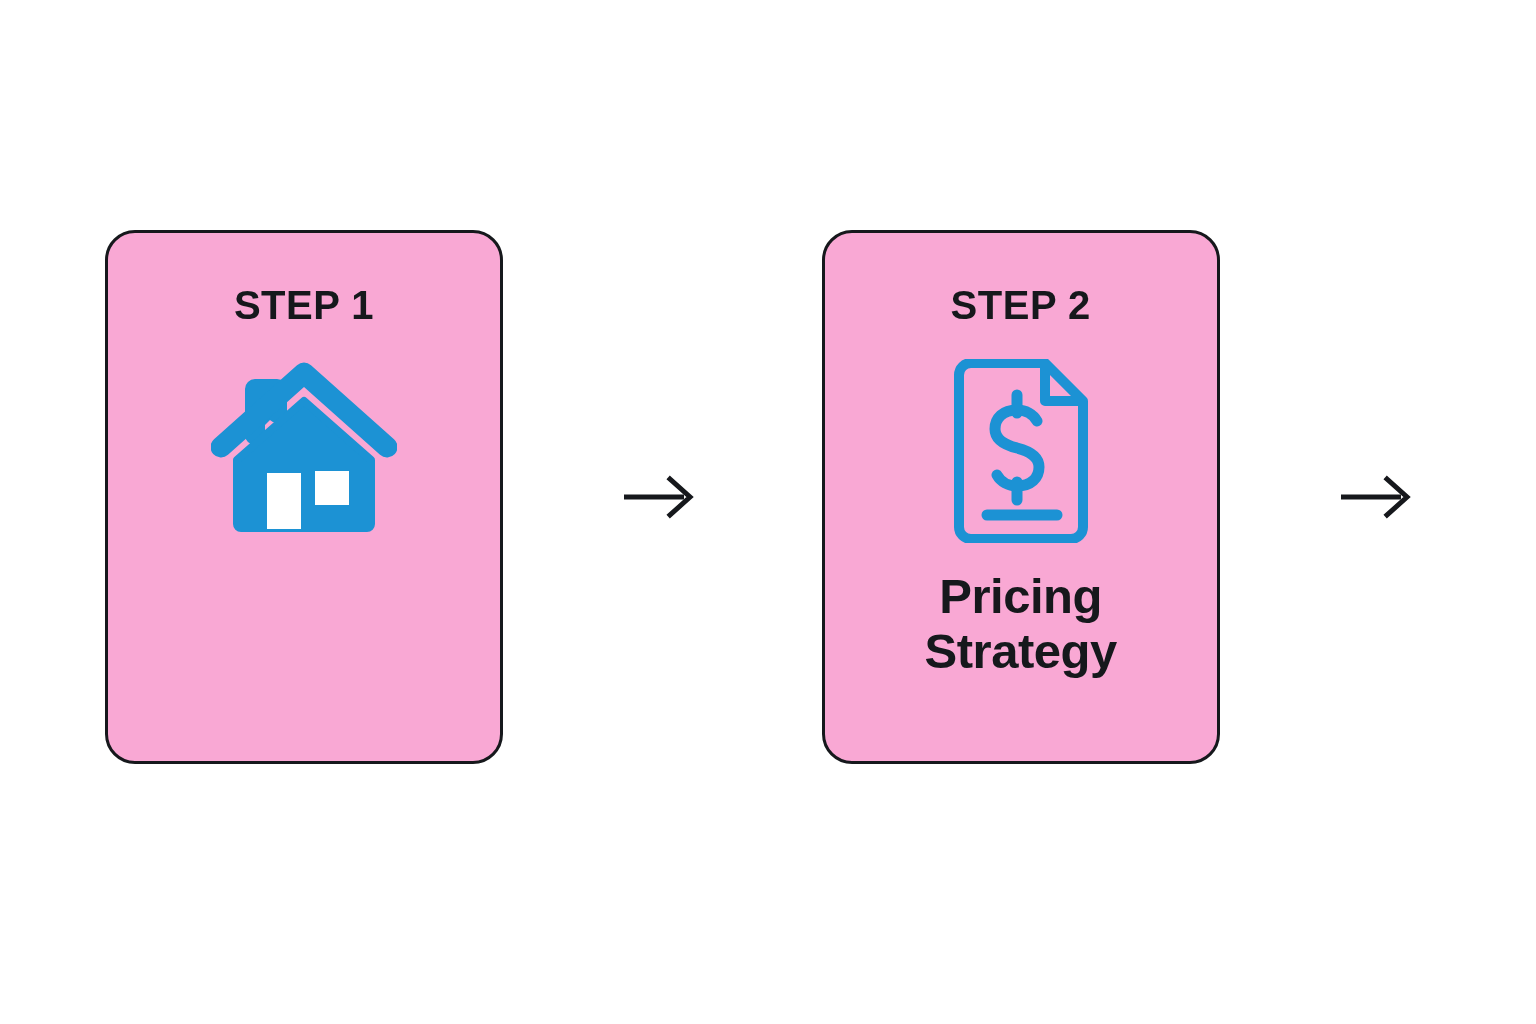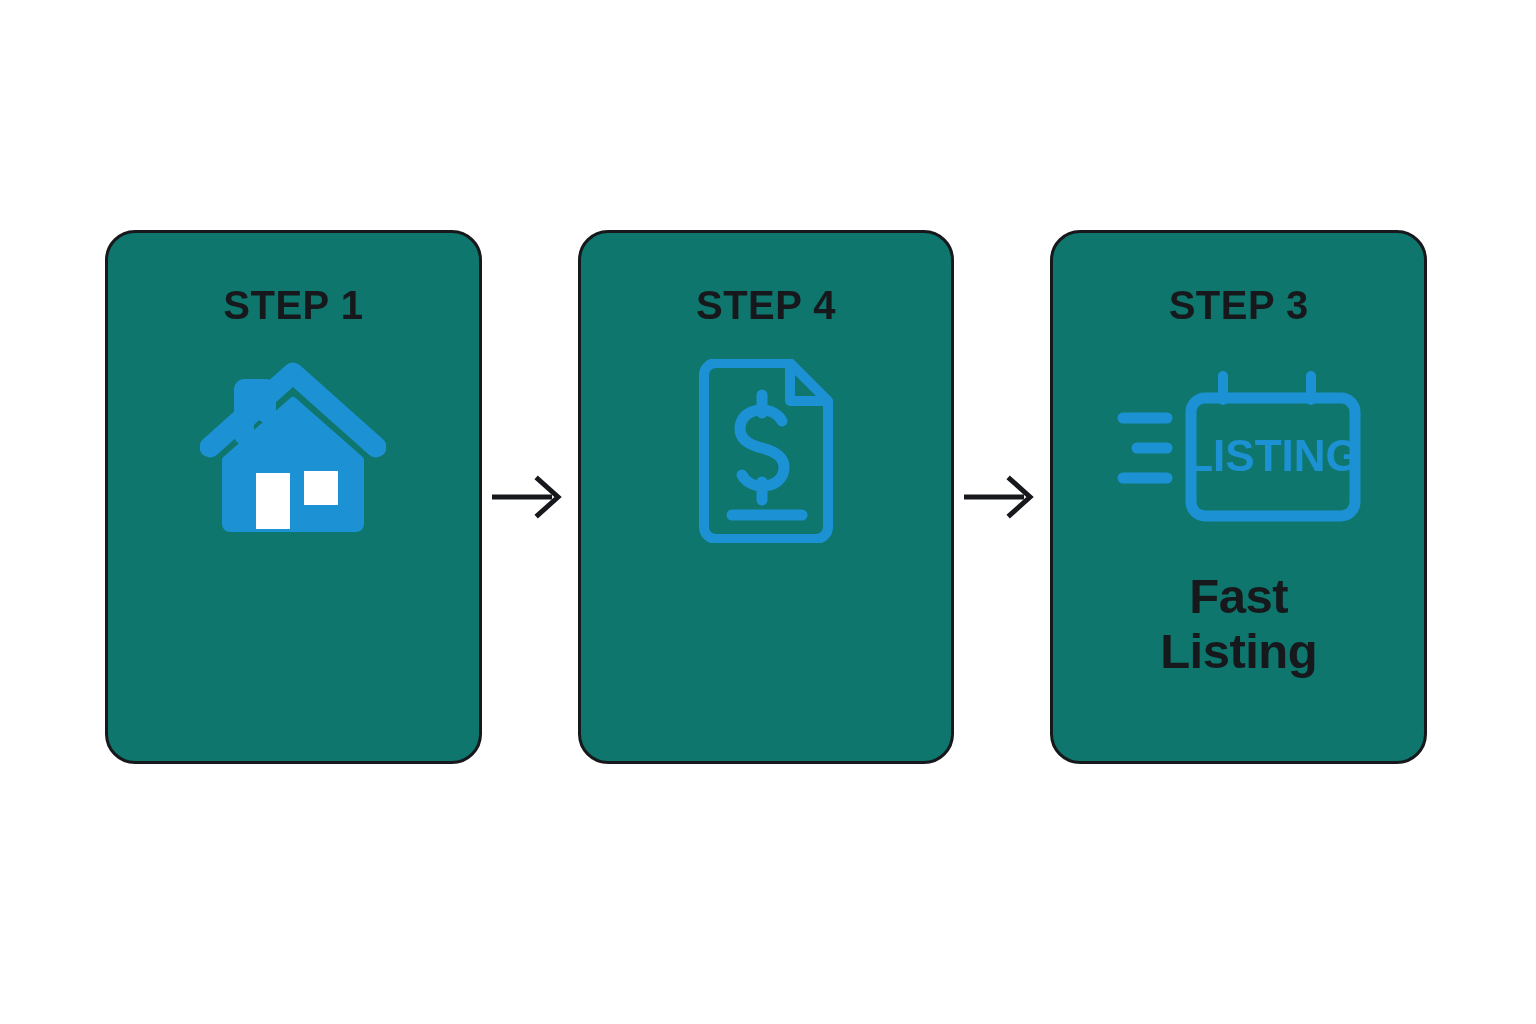--- a/index.html
+++ b/index.html
@@ -33,21 +33,21 @@
     align-items: center;
     justify-content: space-between;
   }
 
   .card {
     box-sizing: border-box;
     width: 398px;
     height: 534px;
     border: 3px solid #16181c;
     border-radius: 30px;
-    background: #0f766e;
+    background: #f9a8d4;
     display: flex;
     flex-direction: column;
     align-items: center;
     justify-content: flex-start;
     padding: 52px 18px 40px 18px;
   }
 
   .step-label {
     font-size: 40px;
     font-weight: bold;
@@ -122,66 +122,42 @@
     </div>
 
     <div class="connector">
       <svg class="icon-svg" width="80" height="44" viewBox="0 0 80 44" aria-hidden="true">
         <line x1="2" y1="22" x2="62" y2="22" stroke="#16181c" stroke-width="5"></line>
         <polyline points="48,4 68,22 48,40" fill="none" stroke="#16181c" stroke-width="5" stroke-linecap="square" stroke-linejoin="miter"></polyline>
       </svg>
     </div>
 
     <div class="card">
-      <div class="step-label">STEP 4</div>
+      <div class="step-label">STEP 2</div>
 
       <div class="icon-wrap">
         <svg class="icon-svg" width="152" height="184" viewBox="0 0 152 184" aria-hidden="true">
 
           <path d="M14 16 a12 12 0 0 1 12 -12 H100 L138 42 V168 a12 12 0 0 1 -12 12 H26 a12 12 0 0 1 -12 -12 Z" fill="none" stroke="#1c92d4" stroke-width="10" stroke-linejoin="round"></path>
           <path d="M100 4 V42 H138" fill="none" stroke="#1c92d4" stroke-width="10" stroke-linejoin="round"></path>
 
           <path d="M92 62 a22 19 0 0 0 -20 -11 c-14 0 -22 8 -22 19 c0 11 10 16 22 19 c12 3 22 8 22 19 c0 11 -8 19 -22 19 a22 19 0 0 1 -20 -11" fill="none" stroke="#1c92d4" stroke-width="11" stroke-linecap="round"></path>
           <line x1="72" y1="36" x2="72" y2="54" stroke="#1c92d4" stroke-width="11" stroke-linecap="round"></line>
           <line x1="72" y1="123" x2="72" y2="141" stroke="#1c92d4" stroke-width="11" stroke-linecap="round"></line>
 
           <line x1="42" y1="156" x2="112" y2="156" stroke="#1c92d4" stroke-width="11" stroke-linecap="round"></line>
         </svg>
       </div>
 
+      <div class="card-title">Pricing
+Strategy</div>
     </div>
 
     <div class="connector">
       <svg class="icon-svg" width="80" height="44" viewBox="0 0 80 44" aria-hidden="true">
         <line x1="2" y1="22" x2="62" y2="22" stroke="#16181c" stroke-width="5"></line>
         <polyline points="48,4 68,22 48,40" fill="none" stroke="#16181c" stroke-width="5" stroke-linecap="square" stroke-linejoin="miter"></polyline>
       </svg>
     </div>
 
-    <div class="card">
-      <div class="step-label">STEP 3</div>
-
-      <div class="icon-wrap">
-        <svg class="icon-svg" width="248" height="166" viewBox="0 0 248 166" aria-hidden="true">
-
-          <g stroke="#1c92d4" stroke-width="11" stroke-linecap="round">
-            <line x1="8" y1="50" x2="52" y2="50"></line>
-            <line x1="22" y1="80" x2="52" y2="80"></line>
-            <line x1="8" y1="110" x2="52" y2="110"></line>
-          </g>
-
-          <g stroke="#1c92d4" stroke-width="10" stroke-linecap="round">
-            <line x1="108" y1="8" x2="108" y2="32"></line>
-            <line x1="196" y1="8" x2="196" y2="32"></line>
-          </g>
-
-          <rect x="76" y="30" width="164" height="118" rx="14" ry="14" fill="none" stroke="#1c92d4" stroke-width="11"></rect>
-
-          <text x="158" y="103" text-anchor="middle" font-family="Liberation Sans, DejaVu Sans, sans-serif" font-size="44" font-weight="bold" fill="#1c92d4">LISTING</text>
-        </svg>
-      </div>
-
-      <div class="card-title">Fast
-Listing</div>
-    </div>
 
   </div>
 </div>
 
 </body></html>

